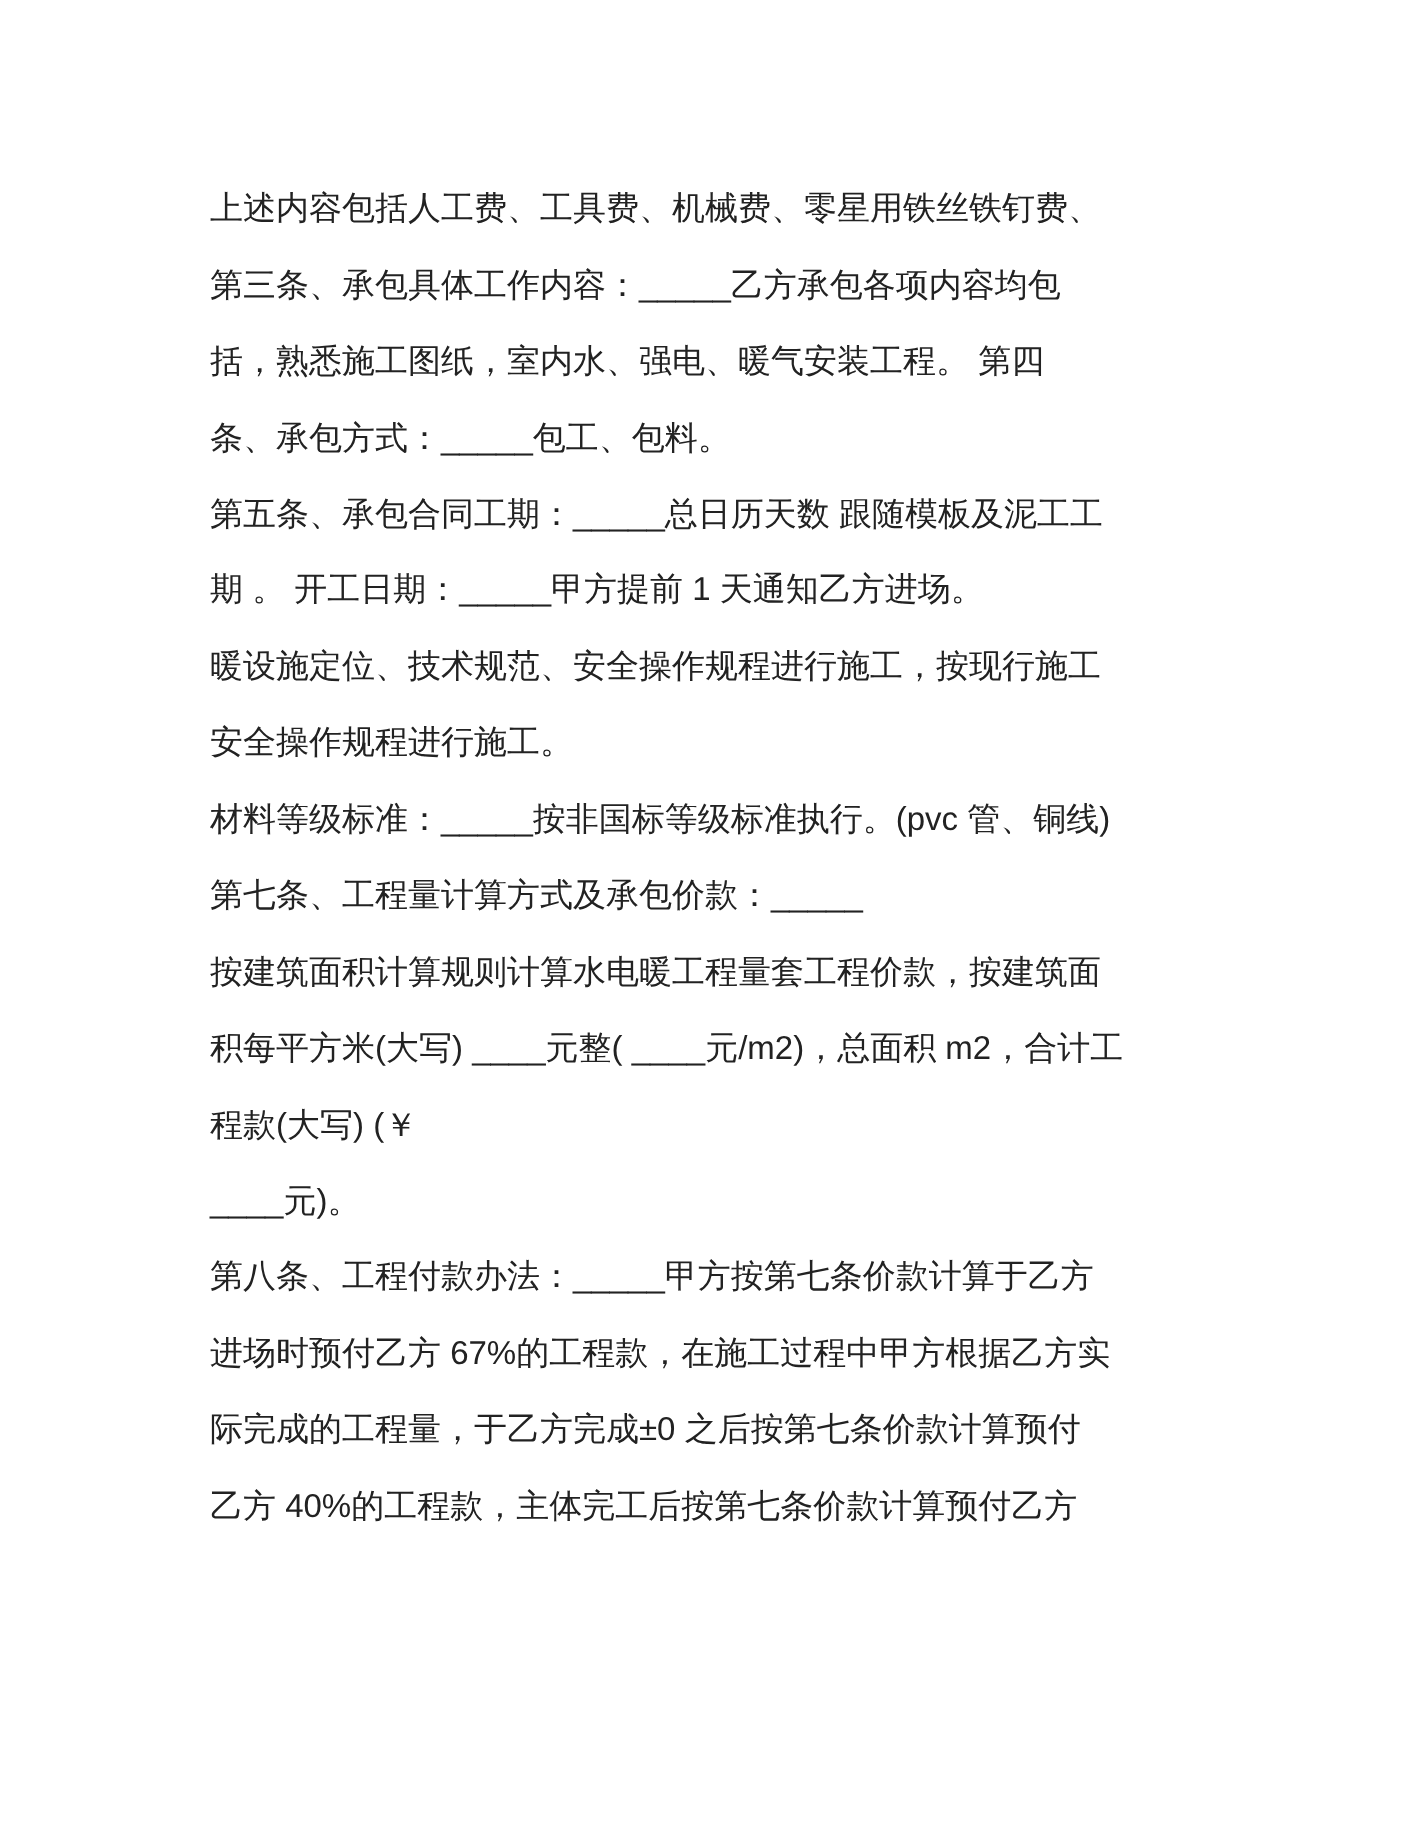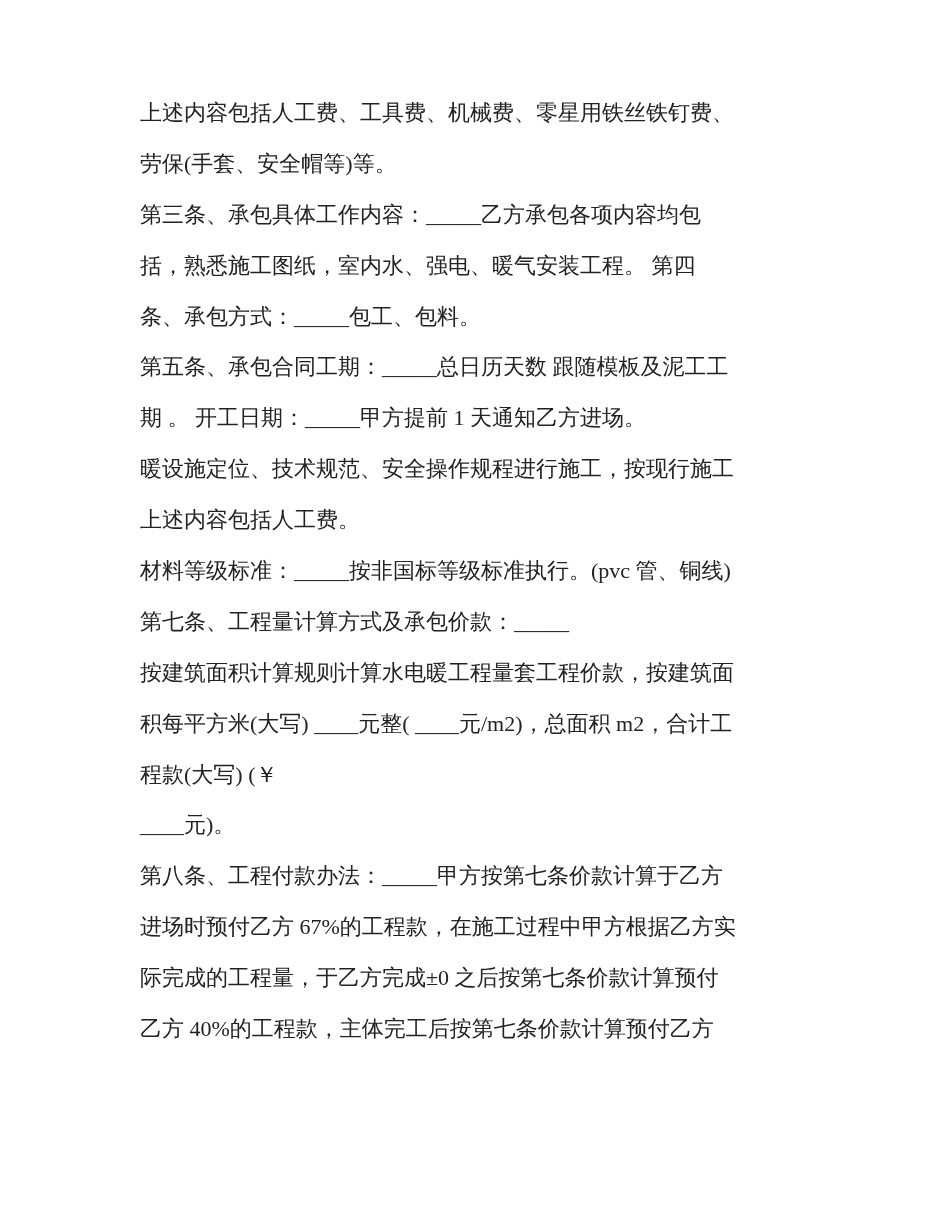--- a/index.html
+++ b/index.html
@@ -9,46 +9,45 @@
     }
     body {
       width: 950px;
       height: 1229px;
       overflow: hidden;
       position: relative;
     }
     .page {
       position: absolute;
       left: 140px;
-      top: 88px;
+      top: 114px;
       width: 680px;
       color: #222222;
-      font-family: Liberation Serif, serif;
+      font-family: Liberation Sans, sans-serif;
       font-size: 22px;
       line-height: 50.9px;
     }
     .line {
       display: block;
       white-space: nowrap;
       height: 50.9px;
     }
   </style>
 </head>
 <body>
 
 <div class="page">
   <span class="line">上述内容包括人工费、工具费、机械费、零星用铁丝铁钉费、</span>
-  <span class="line">劳保(手套、安全帽等)等。</span>
   <span class="line">第三条、承包具体工作内容：_____乙方承包各项内容均包</span>
   <span class="line">括，熟悉施工图纸，室内水、强电、暖气安装工程。 第四</span>
   <span class="line">条、承包方式：_____包工、包料。</span>
   <span class="line">第五条、承包合同工期：_____总日历天数 跟随模板及泥工工</span>
   <span class="line">期 。 开工日期：_____甲方提前 1 天通知乙方进场。</span>
   <span class="line">暖设施定位、技术规范、安全操作规程进行施工，按现行施工</span>
-  <span class="line">上述内容包括人工费。</span>
+  <span class="line">安全操作规程进行施工。</span>
   <span class="line">材料等级标准：_____按非国标等级标准执行。(pvc 管、铜线)</span>
   <span class="line">第七条、工程量计算方式及承包价款：_____</span>
   <span class="line">按建筑面积计算规则计算水电暖工程量套工程价款，按建筑面</span>
   <span class="line">积每平方米(大写) ____元整( ____元/m2)，总面积 m2，合计工</span>
   <span class="line">程款(大写) (￥</span>
   <span class="line">____元)。</span>
   <span class="line">第八条、工程付款办法：_____甲方按第七条价款计算于乙方</span>
   <span class="line">进场时预付乙方 67%的工程款，在施工过程中甲方根据乙方实</span>
   <span class="line">际完成的工程量，于乙方完成±0 之后按第七条价款计算预付</span>
   <span class="line">乙方 40%的工程款，主体完工后按第七条价款计算预付乙方</span>

